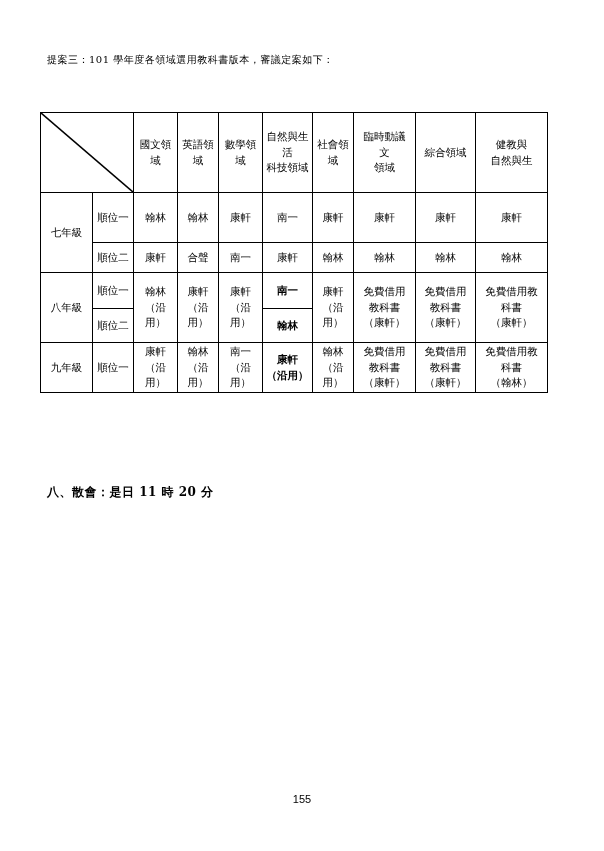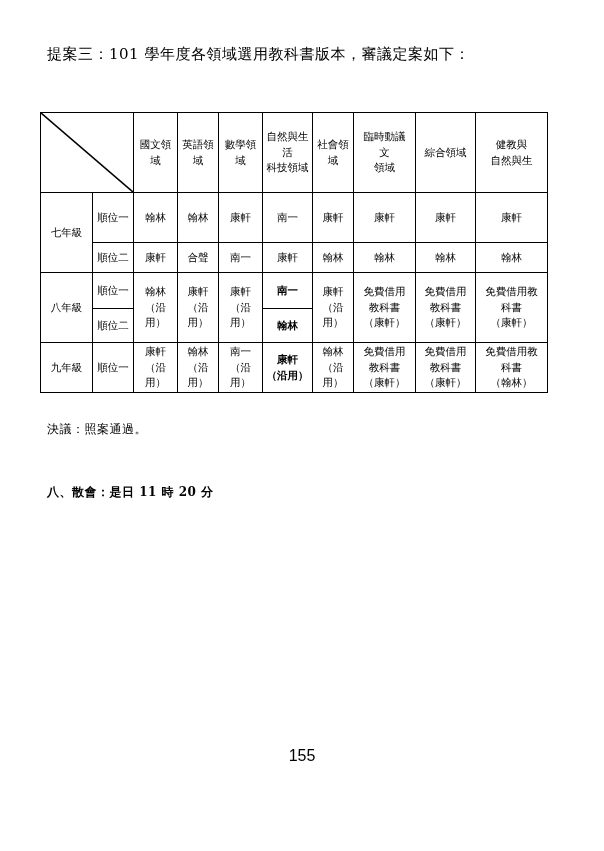--- a/index.html
+++ b/index.html
@@ -5,22 +5,22 @@
   * { margin: 0; padding: 0; box-sizing: border-box; }
   html, body { background: #ffffff; }
   body {
     width: 604px; height: 851px;
     position: relative;
     font-family: "DejaVu Serif", "Liberation Serif", serif;
     color: #000000;
   }
   .intro {
     position: absolute;
-    left: 47px; top: 45px;
-    font-size: 15px;
+    left: 47px; top: 53px;
+    font-size: 10px;
     letter-spacing: 0.5px;
     white-space: nowrap;
   }
   table.selection {
     position: absolute;
     left: 40px; top: 112px;
     border-collapse: collapse;
     table-layout: fixed;
   }
   table.selection td {
@@ -52,24 +52,24 @@
   .adjourn {
     position: absolute;
     left: 47px; top: 484px;
     font-size: 12px;
     letter-spacing: 0.5px;
     white-space: nowrap;
     font-weight: bold;
   }
   .pagenum {
     position: absolute;
-    left: 0; top: 747px;
+    left: 0; top: 793px;
     width: 604px;
     text-align: center;
-    font-size: 16px;
+    font-size: 11px;
     font-family: "Liberation Sans", "DejaVu Sans", sans-serif;
   }
 </style>
 </head>
 <body>
 
 <div class="page">
 
   <p class="intro">提案三：101 學年度各領域選用教科書版本，審議定案如下：</p>
 
@@ -185,20 +185,19 @@
 教科書
 （康軒）</td>
         <td>免費借用教
 科書
 （翰林）</td>
       </tr>
     </tbody>
   </table>
 
   <div class="after-table">
-    <p>決議：照案通過。</p>
   </div>
 
   <p class="adjourn">八、散會：是日 11 時 20 分</p>
 
   <p class="pagenum">155</p>
 
 </div>
 
 </body></html>

